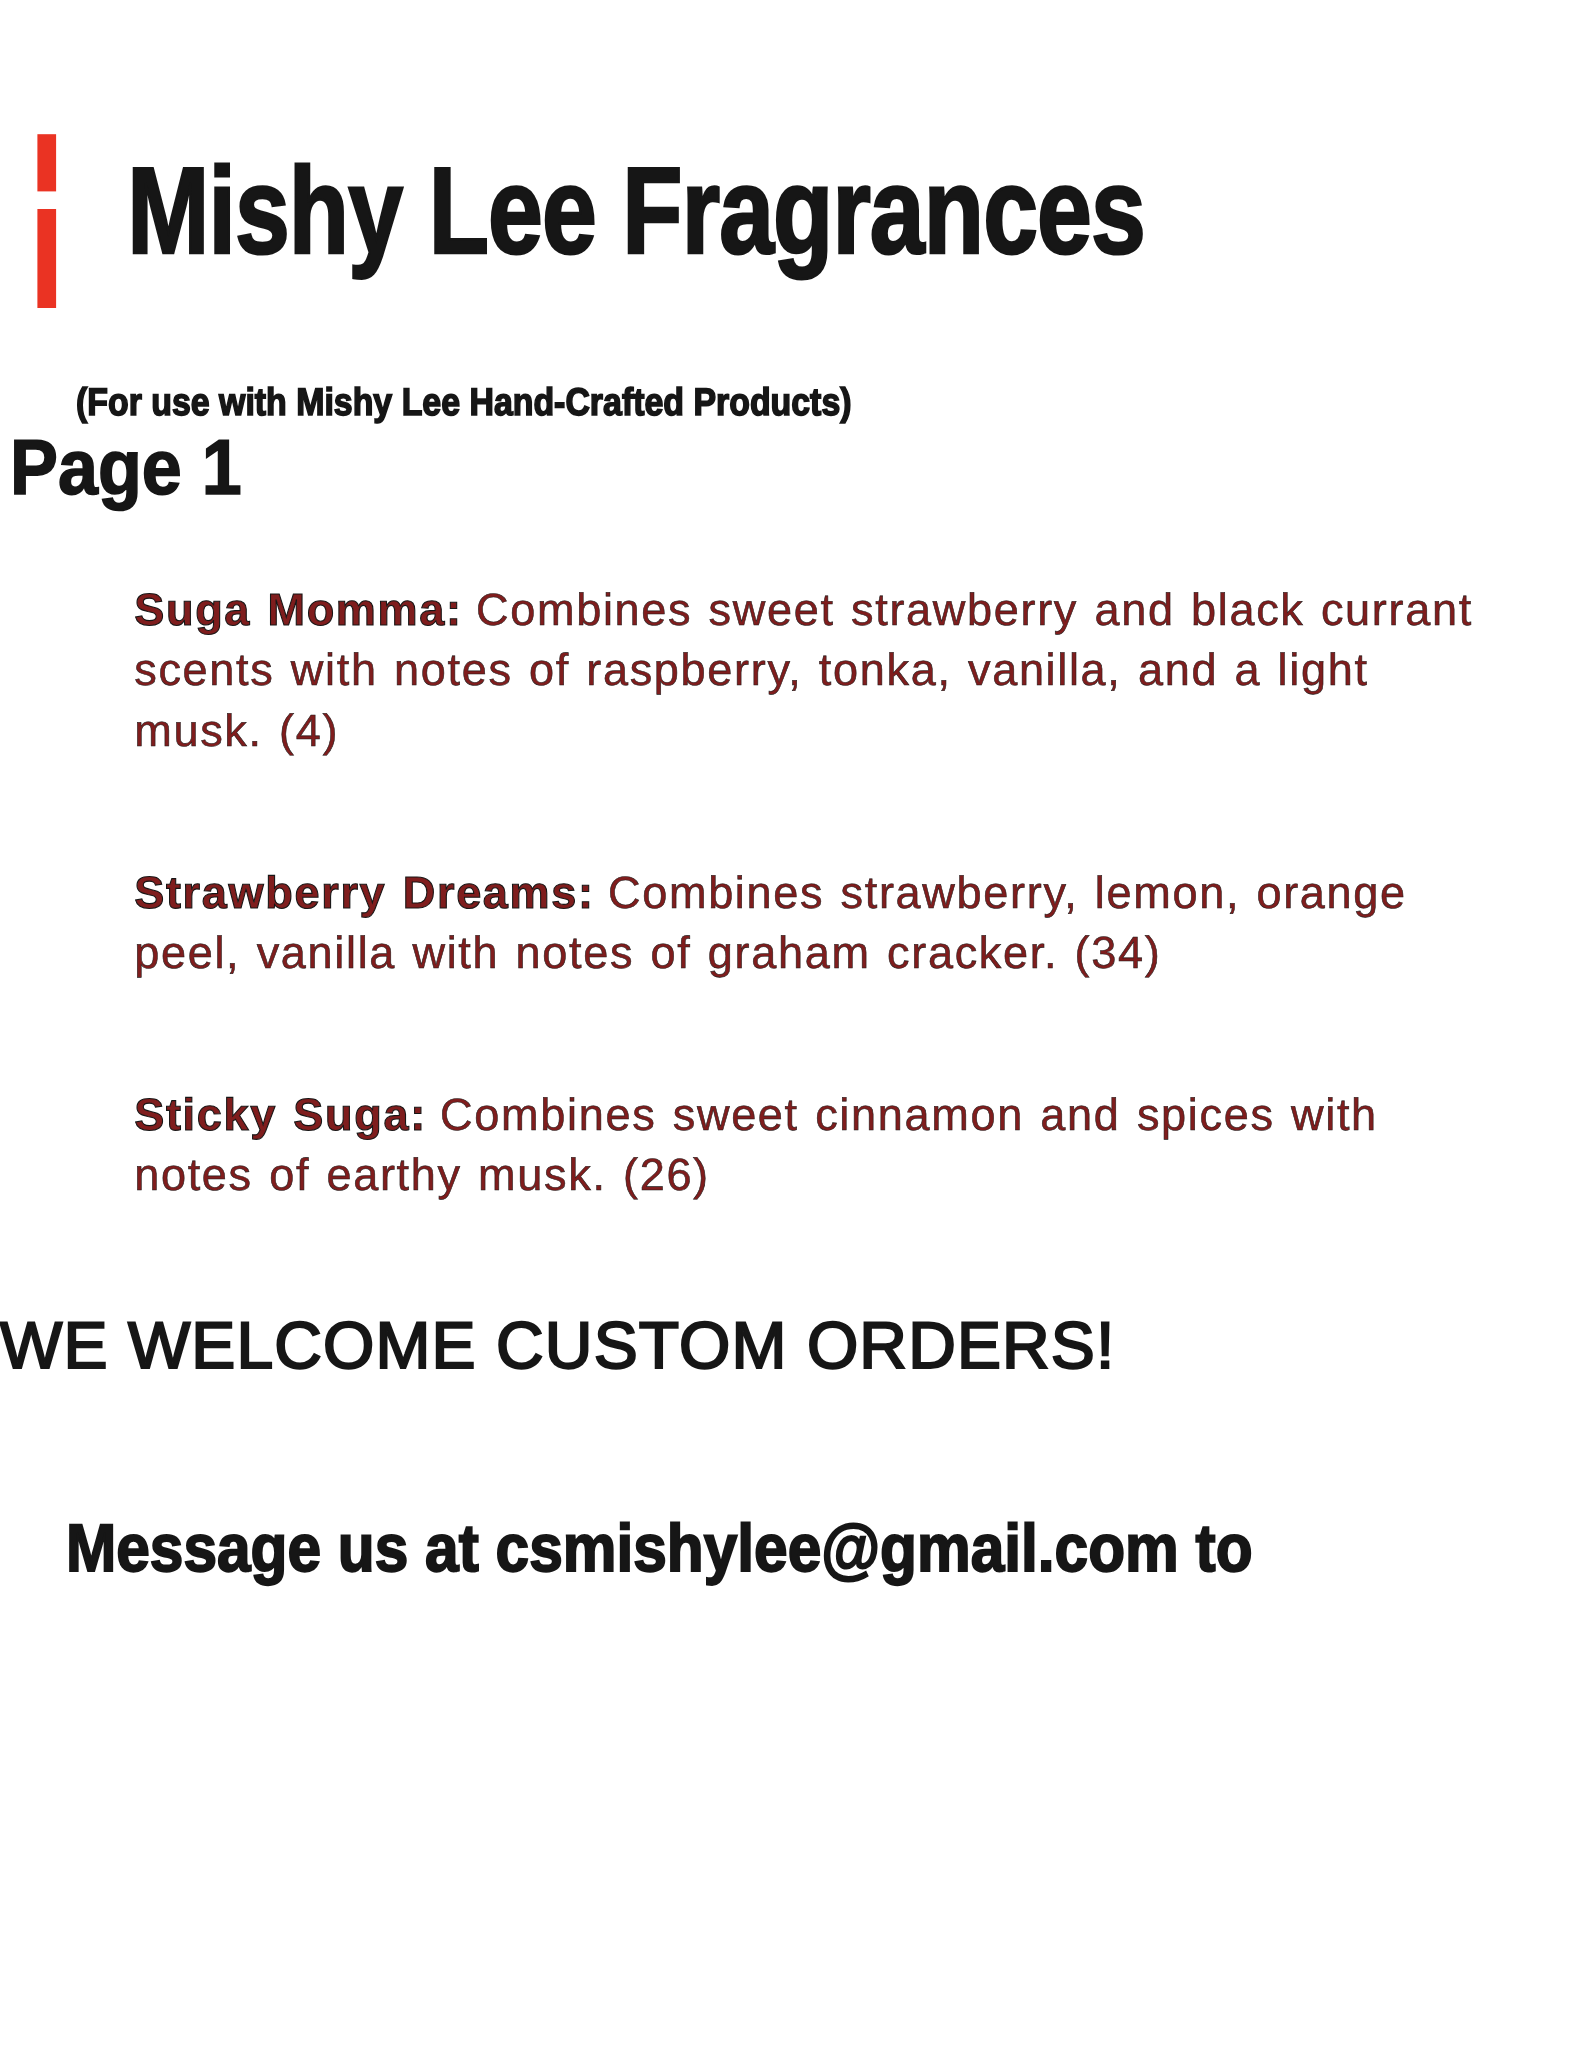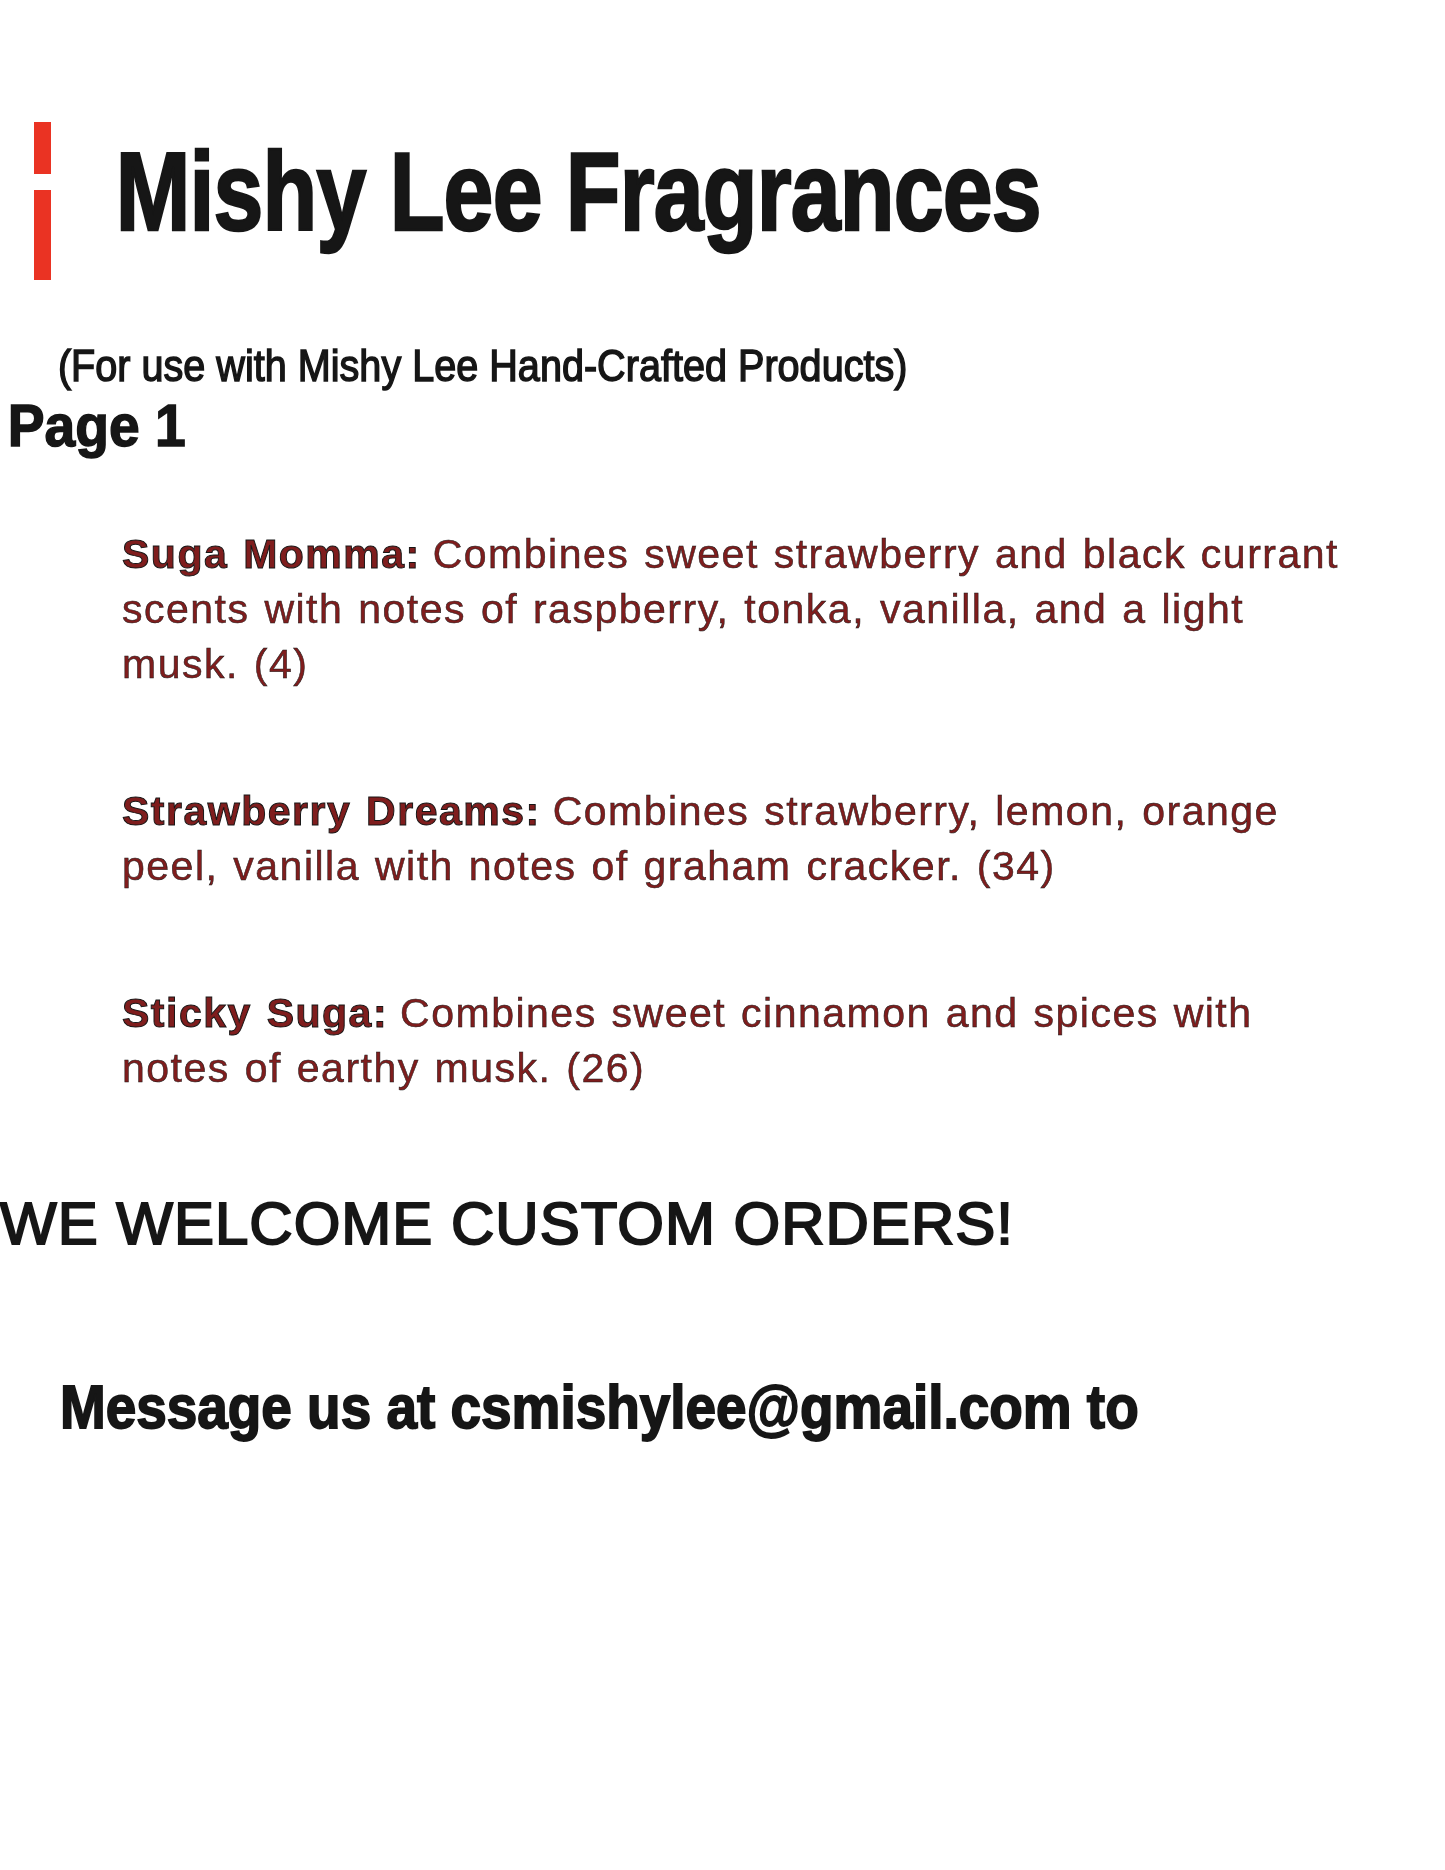--- a/index.html
+++ b/index.html
@@ -43,22 +43,23 @@
   .brand-title .squeeze {
     display: inline-block;
     transform: scaleX(0.80);
     transform-origin: center;
     white-space: nowrap;
   }
 
   .brand-subtitle {
     margin-top: 2px;
     line-height: 58px;
-    font-size: 45px;
-    font-weight: normal;
+    font-size: 35px;
+    font-weight: bold;
+    padding-left: 21px;
     -webkit-text-stroke: 1.5px #161616;
   }
   .brand-subtitle .squeeze {
     display: inline-block;
     transform: scaleX(0.88);
     transform-origin: center;
     white-space: nowrap;
   }
 
   .section-title {
@@ -67,21 +68,21 @@
     font-size: 114px;
     font-weight: bold;
     letter-spacing: 1px;
     -webkit-text-stroke: 3px #161616;
     white-space: nowrap;
   }
 
   .page-label {
     margin-top: 0px;
     line-height: 62px;
-    font-size: 60px;
+    font-size: 71px;
     font-weight: bold;
     -webkit-text-stroke: 1.5px #161616;
   }
   .page-label .squeeze {
     display: inline-block;
     transform: scaleX(0.92);
     transform-origin: center;
     white-space: nowrap;
   }
 

